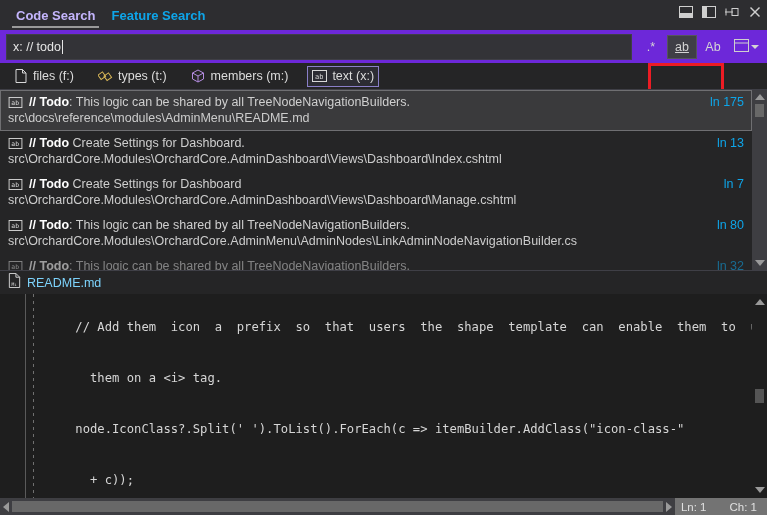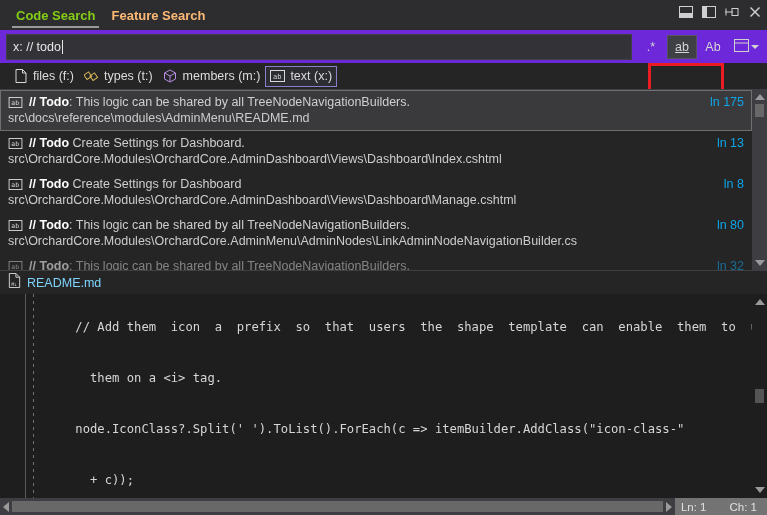--- a/index.html
+++ b/index.html
@@ -34,25 +34,25 @@
     padding-left: 8px;
   }
   .tab {
     position: relative;
     height: 30px;
     display: flex;
     align-items: center;
     padding: 0 8px;
     font-size: 13px;
     font-weight: bold;
-    color: #fdba74;
+    color: #0ea5e9;
     cursor: default;
     white-space: nowrap;
   }
-  .tab.active { color: #84cc16; margin-top: 27px; }
+  .tab.active { color: #c4b5fd; margin-top: 27px; }
   .tab.active::after {
     content: "";
     position: absolute;
     left: 4px; right: 4px; bottom: 2px;
     height: 2px;
     background: #9a9a9a;
   }
   .winbtns {
     position: absolute;
     right: 4px; top: 4px;
@@ -141,20 +141,21 @@
     pointer-events: none;
   }
 
   
   .filters {
     flex: 0 0 auto;
     height: 26px;
     display: flex;
     align-items: center;
     padding: 0 8px;
+    gap: 14px;
     background: #252526;
   }
   .chip {
     display: flex;
     align-items: center;
     gap: 5px;
     font-size: 12.5px;
     color: #dcdcdc;
     padding: 2px 4px;
     border: 1px solid transparent;
@@ -508,21 +509,21 @@
 
       <div class="result">
         <div class="line1">
           <span class="res-ic">
             <svg width="15" height="11" viewBox="0 0 15 12">
               <rect x="0.5" y="0.5" width="14" height="11" fill="none" stroke="#d8d8d8"></rect>
               <text x="7.2" y="8.6" font-size="7" fill="#d8d8d8" text-anchor="middle" font-family="DejaVu Sans Mono, monospace">ab</text>
             </svg>
           </span>
           <span class="res-title"><span class="kw">// Todo</span><span class="rest"> Create Settings for Dashboard</span></span>
-          <span class="res-ln">ln 8</span>
+          <span class="res-ln">ln 7</span>
         </div>
         <div class="res-path">src\OrchardCore.Modules\OrchardCore.AdminDashboard\Views\Dashboard\Manage.cshtml</div>
       </div>
 
       <div class="result">
         <div class="line1">
           <span class="res-ic">
             <svg width="15" height="11" viewBox="0 0 15 12">
               <rect x="0.5" y="0.5" width="14" height="11" fill="none" stroke="#d8d8d8"></rect>
               <text x="7.2" y="8.6" font-size="7" fill="#d8d8d8" text-anchor="middle" font-family="DejaVu Sans Mono, monospace">ab</text>

